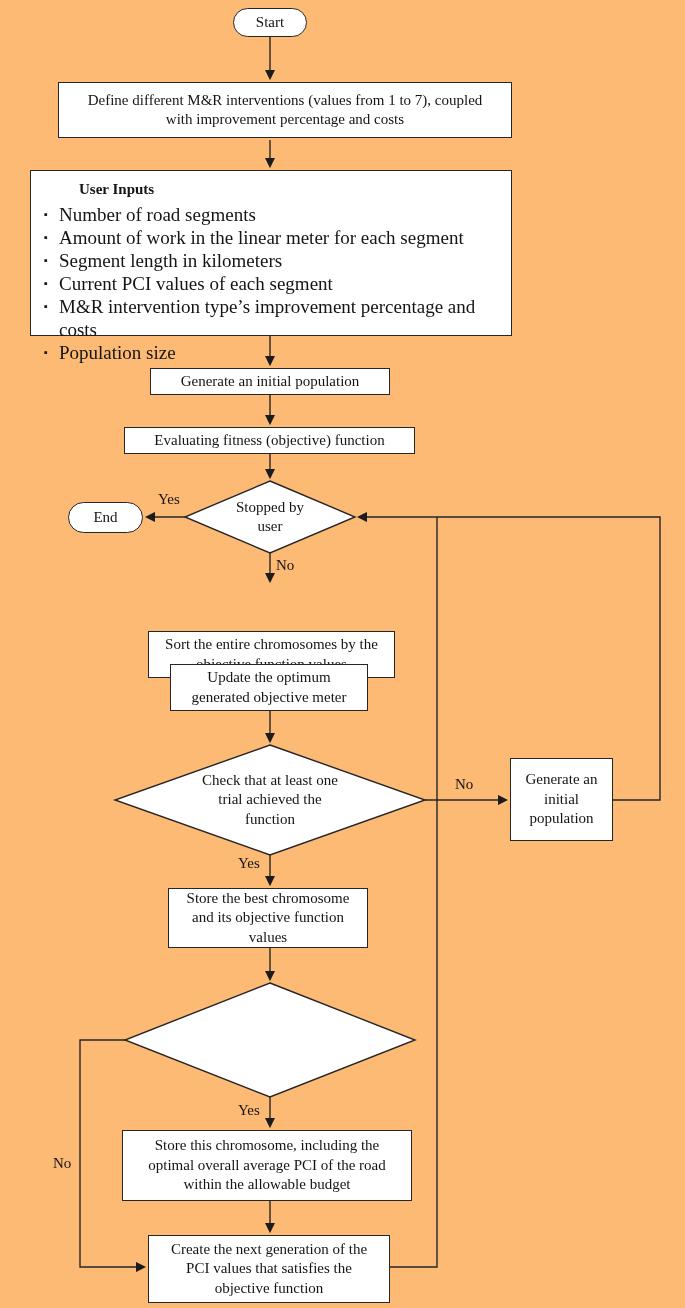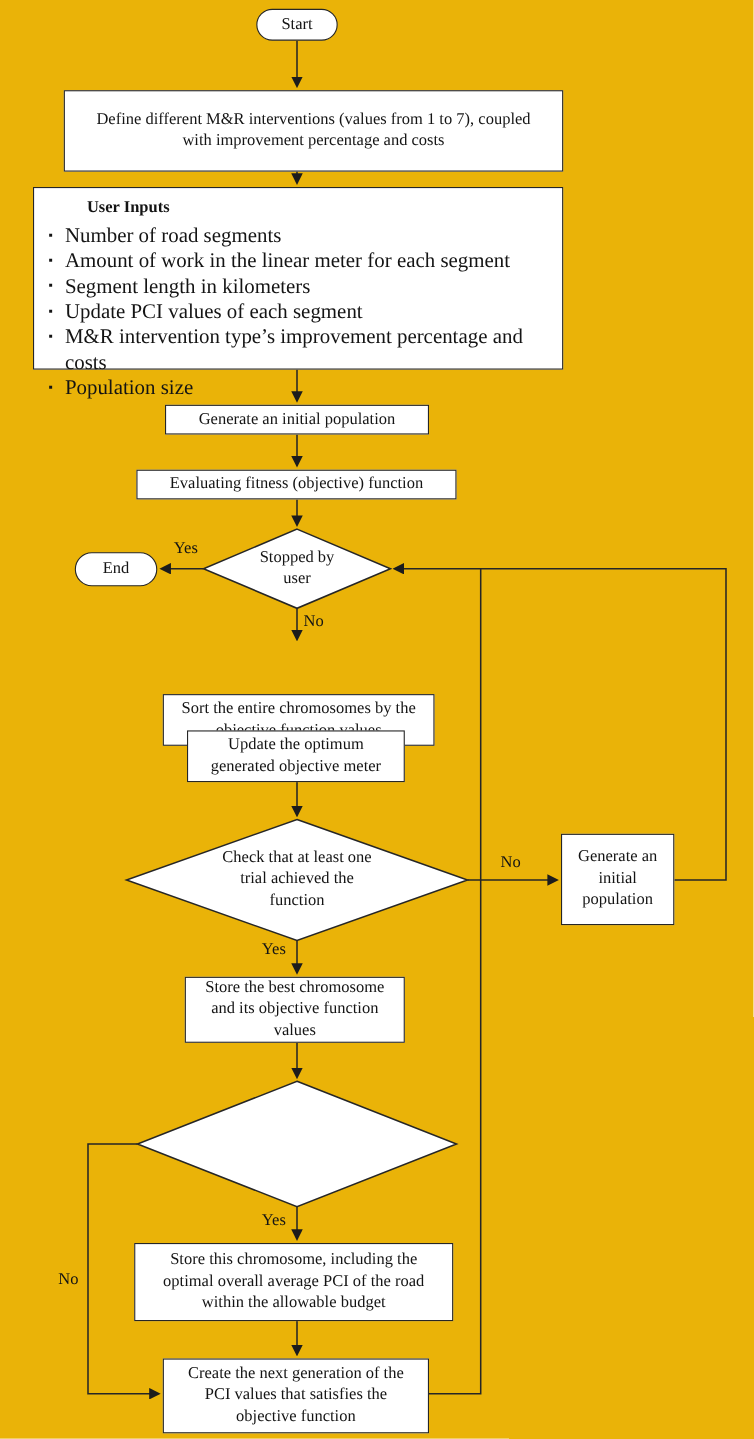--- a/index.html
+++ b/index.html
@@ -1,36 +1,36 @@
 <!DOCTYPE html>
 <html><head>
 <meta charset="utf-8">
 <style>
   * { box-sizing: border-box; margin: 0; padding: 0; }
   html, body { background: #ffffff; }
   .canvas {
     position: relative; width: 685px; height: 1308px;
-    background: #eab308; color: #141414; overflow: hidden;
+    background: #fdba74; color: #141414; overflow: hidden;
     font-family: "Liberation Serif", "DejaVu Serif", serif;
   }
   .wires { position: absolute; left: 0; top: 0; }
   .box {
     position: absolute; border: 1.4px solid #262626; background: #ffffff;
     display: flex; align-items: center; justify-content: center;
     text-align: center; font-size: 15px; line-height: 1.3;
   }
   .stadium { border-radius: 16px; }
   .dtext {
     position: absolute; display: flex; align-items: center; justify-content: center;
     text-align: center; font-size: 15px; line-height: 1.28;
   }
   .elabel { position: absolute; font-size: 15px; }
 
   .n-start      { left: 233px; top: 8px;    width: 74px;  height: 29px; }
-  .n-define     { left: 58px;  top: 82px;   width: 454px; height: 74px;  padding: 2px 24px; }
+  .n-define     { left: 58px;  top: 82px;   width: 454px; height: 56px;  padding: 2px 24px; }
   .n-inputs     { left: 30px;  top: 170px;  width: 482px; height: 166px; display: block; text-align: left; padding: 9px 8px 4px 12px; }
   .inputs-title { font-weight: bold; font-size: 15px; margin: 0 0 3px 36px; }
   .inputs-list  { list-style: none; }
   .inputs-list li { position: relative; padding-left: 16px; font-size: 19px; line-height: 23px; }
   .inputs-list li::before { content: "▪"; position: absolute; left: 1px; top: 0; font-size: 11px; }
   .n-gen        { left: 150px; top: 368px;  width: 240px; height: 27px; }
   .n-eval       { left: 124px; top: 427px;  width: 291px; height: 27px; }
   .n-end        { left: 68px;  top: 502px;  width: 75px;  height: 31px; }
   .n-sort       { left: 148px; top: 585px;  width: 247px; height: 47px;  padding: 2px 10px; margin-top: 46px; }
   .n-update     { left: 170px; top: 664px;  width: 198px; height: 47px;  padding: 2px 8px; }
@@ -90,21 +90,21 @@
   <div class="box stadium n-start">Start</div>
 
   <div class="box n-define">Define different M&amp;R interventions (values from 1 to 7), coupled with improvement percentage and costs</div>
 
   <div class="box n-inputs">
     <div class="inputs-title">User Inputs</div>
     <ul class="inputs-list">
       <li>Number of road segments</li>
       <li>Amount of work in the linear meter for each segment</li>
       <li>Segment length in kilometers</li>
-      <li>Update PCI values of each segment</li>
+      <li>Current PCI values of each segment</li>
       <li>M&amp;R intervention type’s improvement percentage and costs</li>
       <li>Population size</li>
     </ul>
   </div>
 
   <div class="box n-gen">Generate an initial population</div>
 
   <div class="box n-eval">Evaluating fitness (objective) function</div>
 
   <div class="dtext t-d1">Stopped by user</div>

